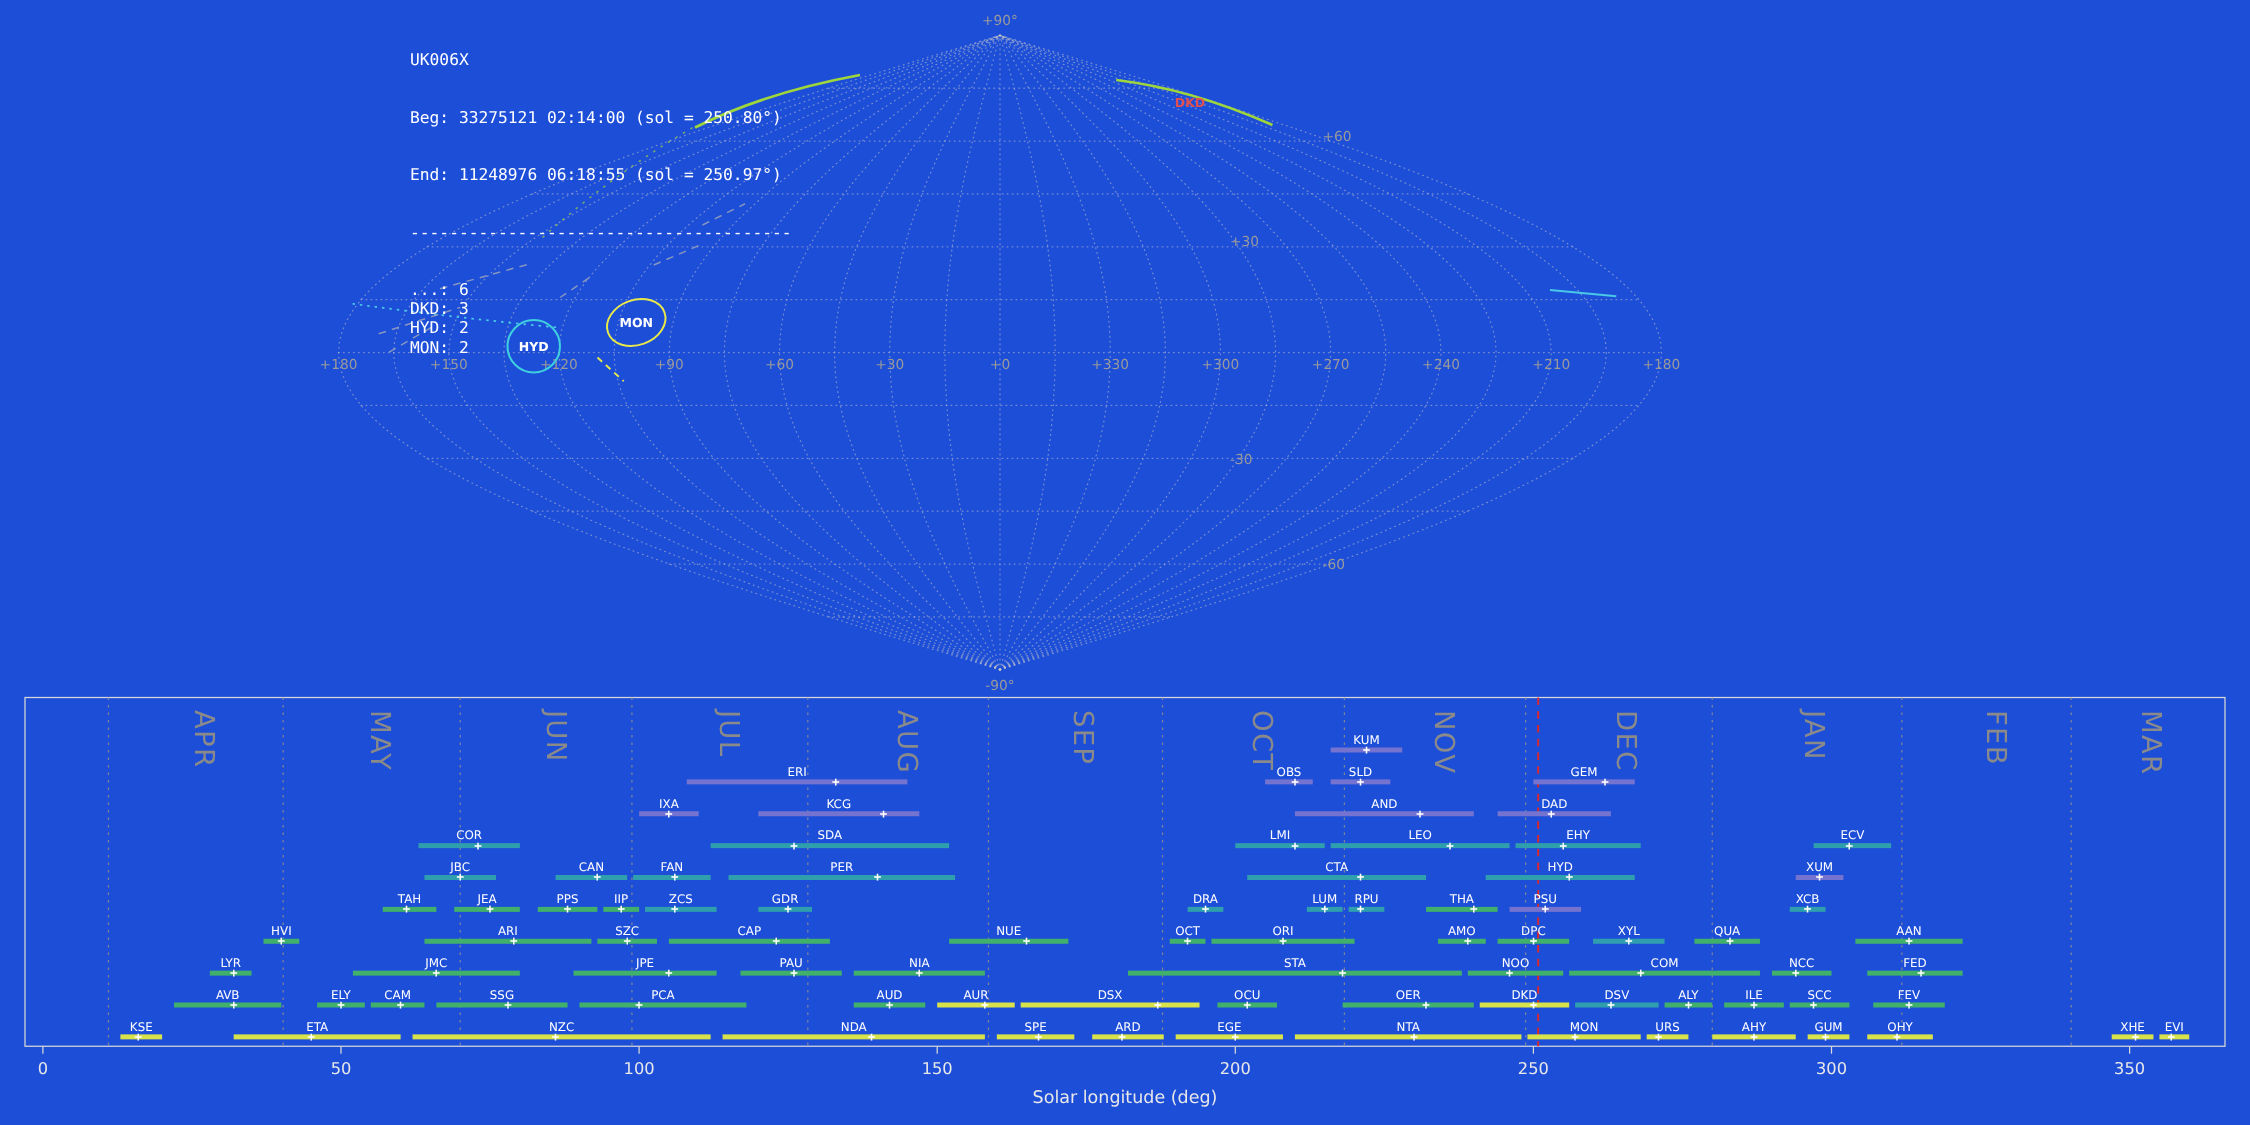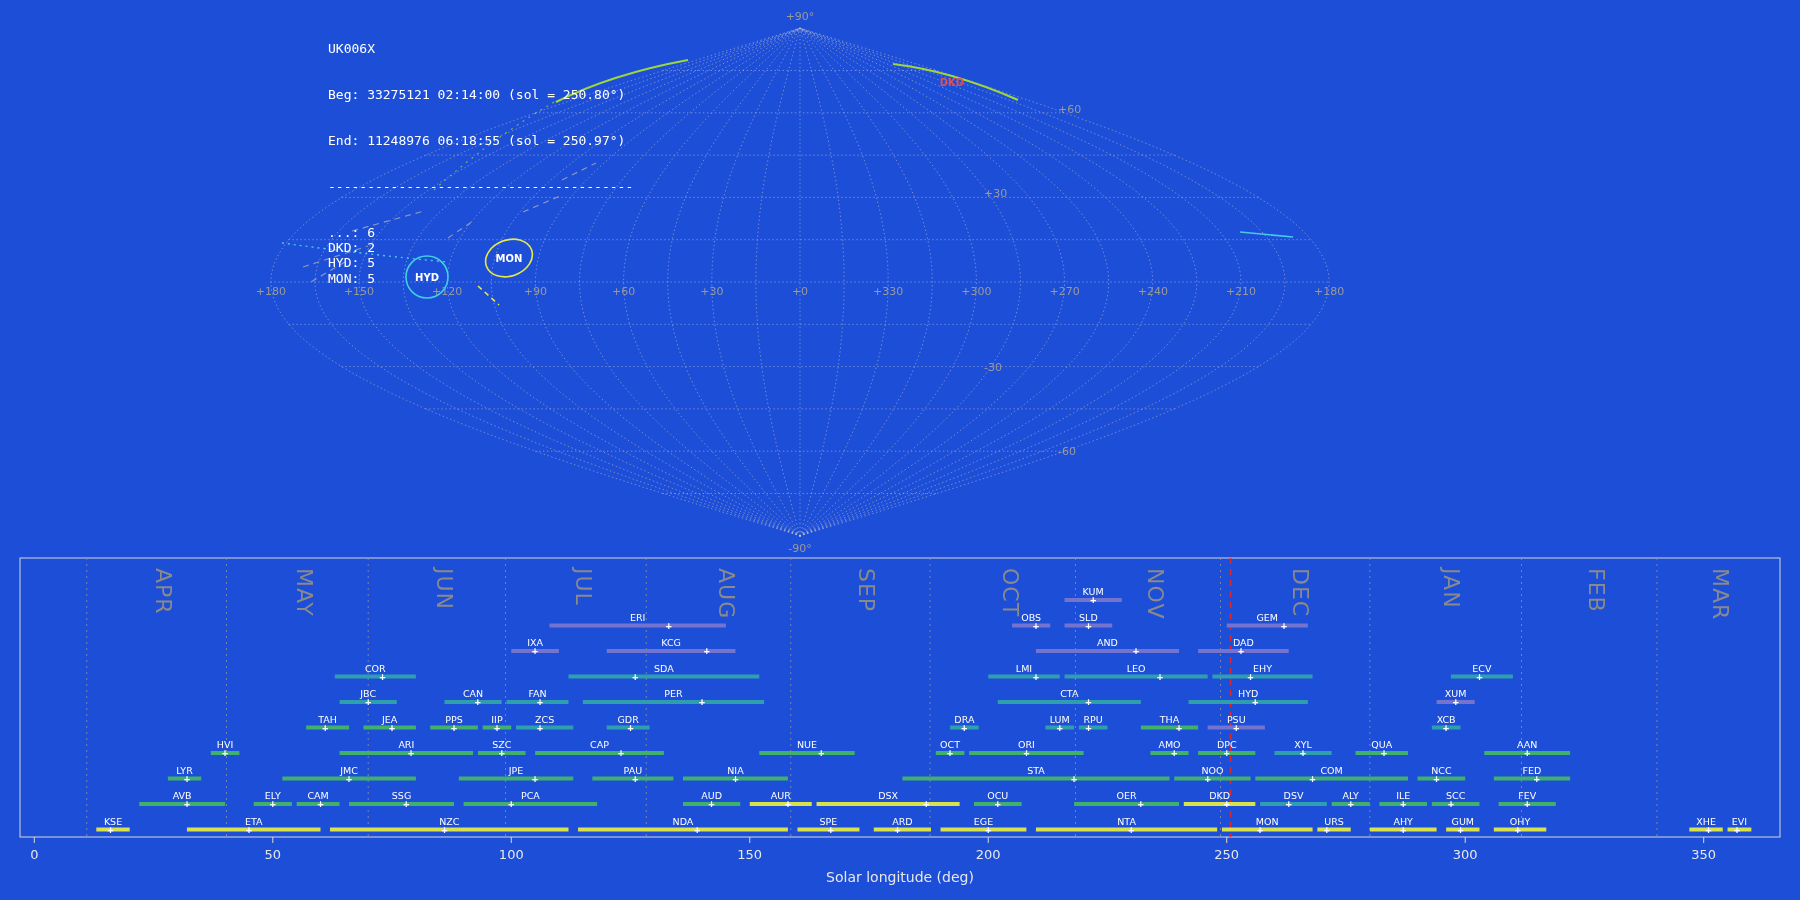--- a/index.html
+++ b/index.html
@@ -401,15 +401,15 @@
       <line x1="1703.6856368563685" y1="837" x2="1703.6856368563685" y2="843" stroke="#d8d8d8"></line>
       <text x="1703.6856368563685" y="859" class="ticklab" text-anchor="middle">350</text>
       <text x="900" y="882" class="axislab" text-anchor="middle">Solar longitude (deg)</text>
     </svg>
 
   <div class="info">
     <div>UK006X</div>
     <div>Beg: 33275121 02:14:00 (sol = 250.80°)</div>
     <div>End: 11248976 06:18:55 (sol = 250.97°)</div>
     <div class="sep">---------------------------------------</div>
-    <div id="counts"><div>...: 6</div><div>DKD: 2</div><div>HYD: 5</div><div>MON: 5</div></div>
+    <div id="counts"><div>...: 6</div><div>DKD: 3</div><div>HYD: 2</div><div>MON: 2</div></div>
   </div>
 </div>
 
 </body></html>

